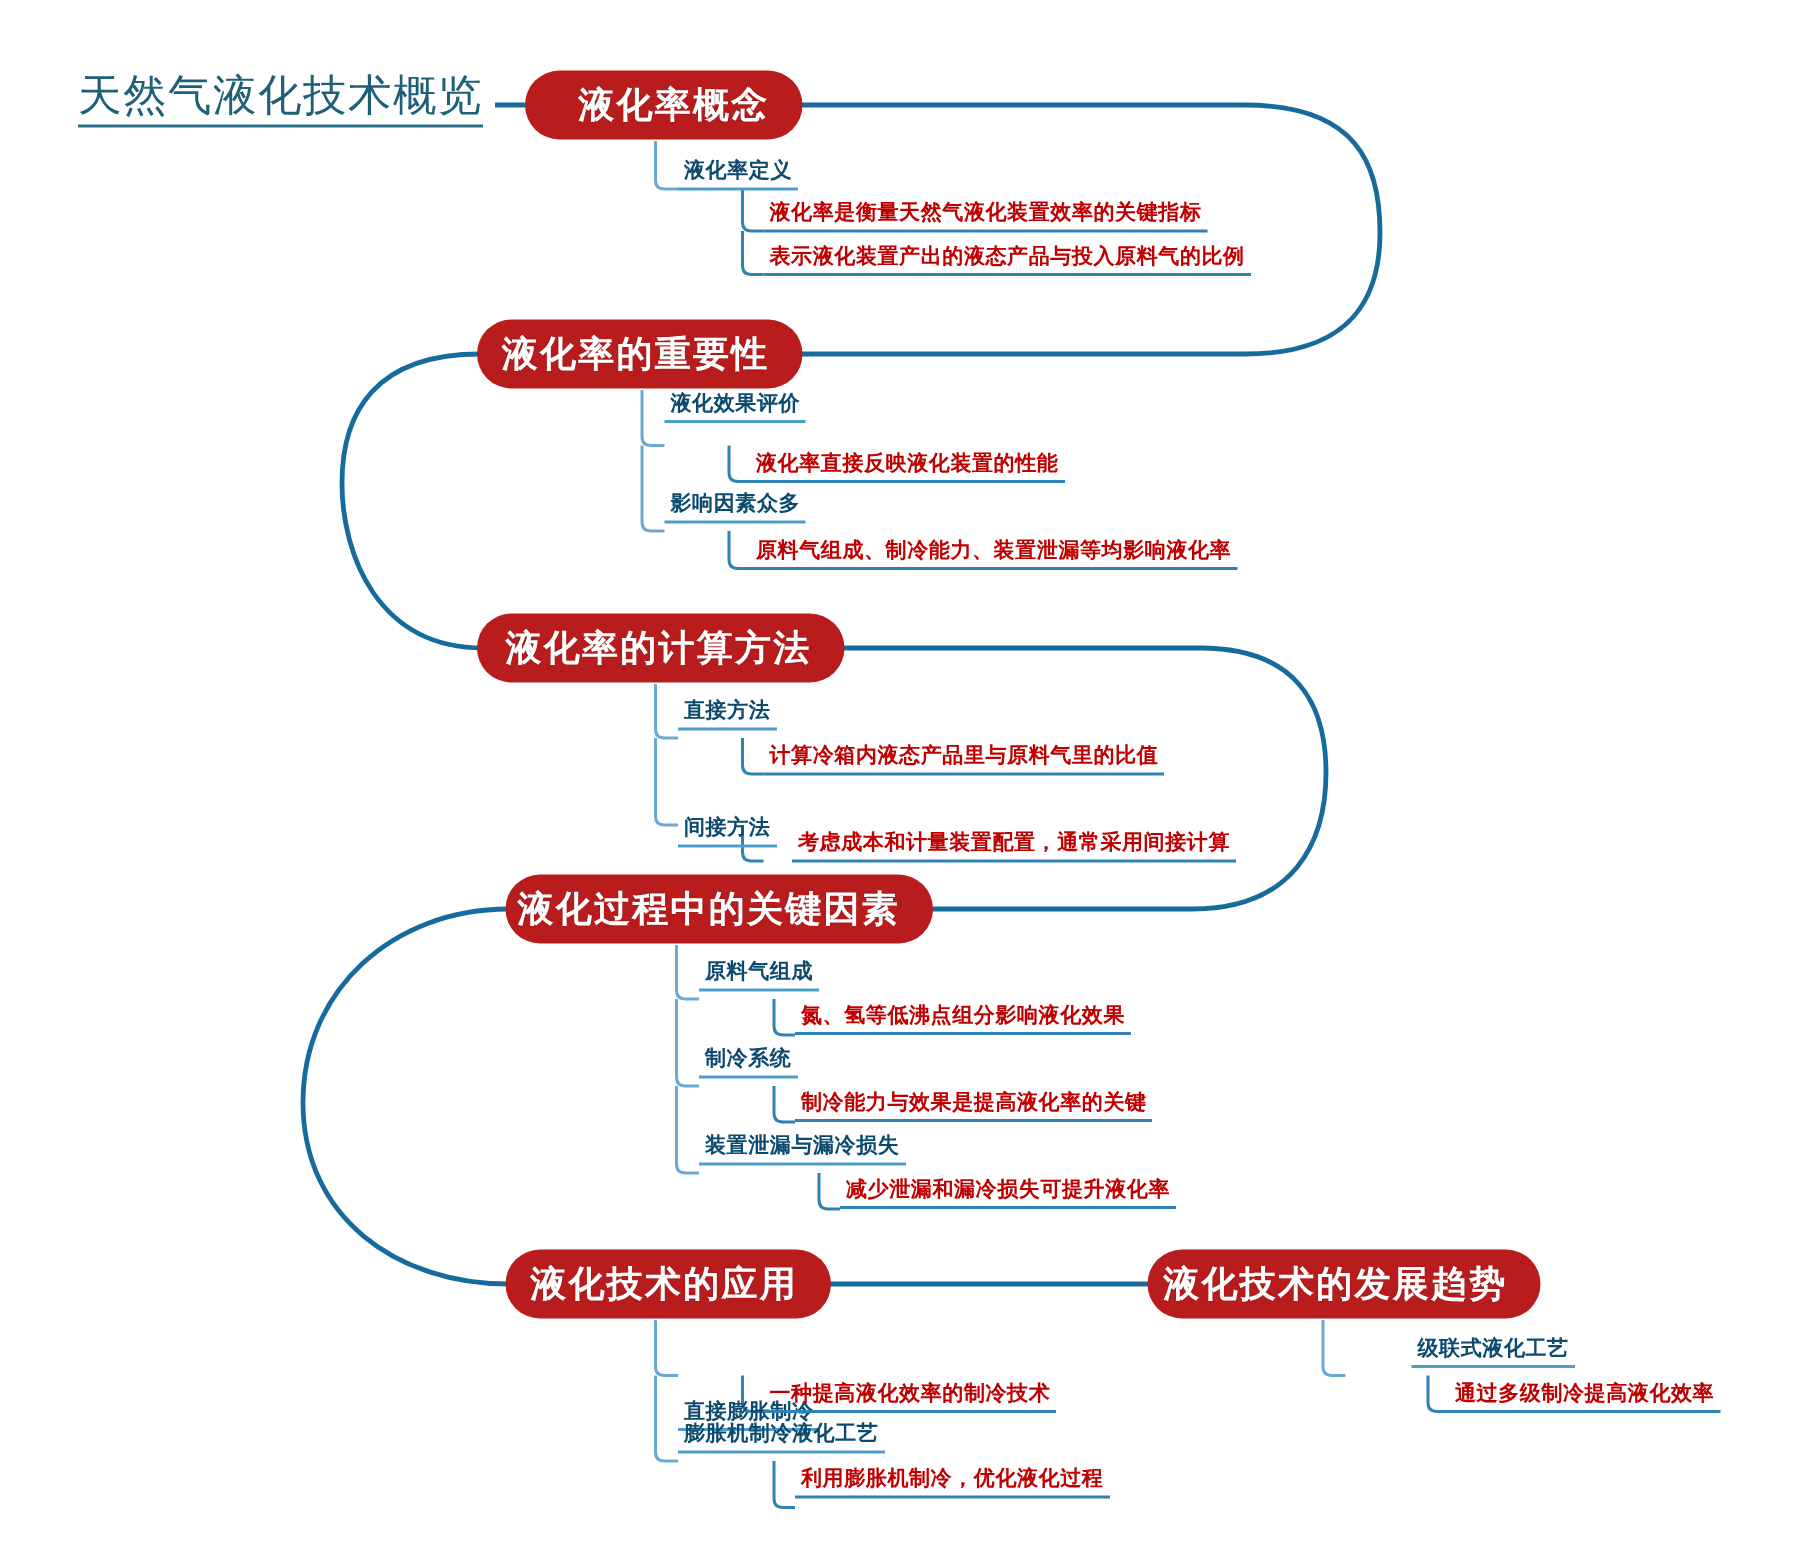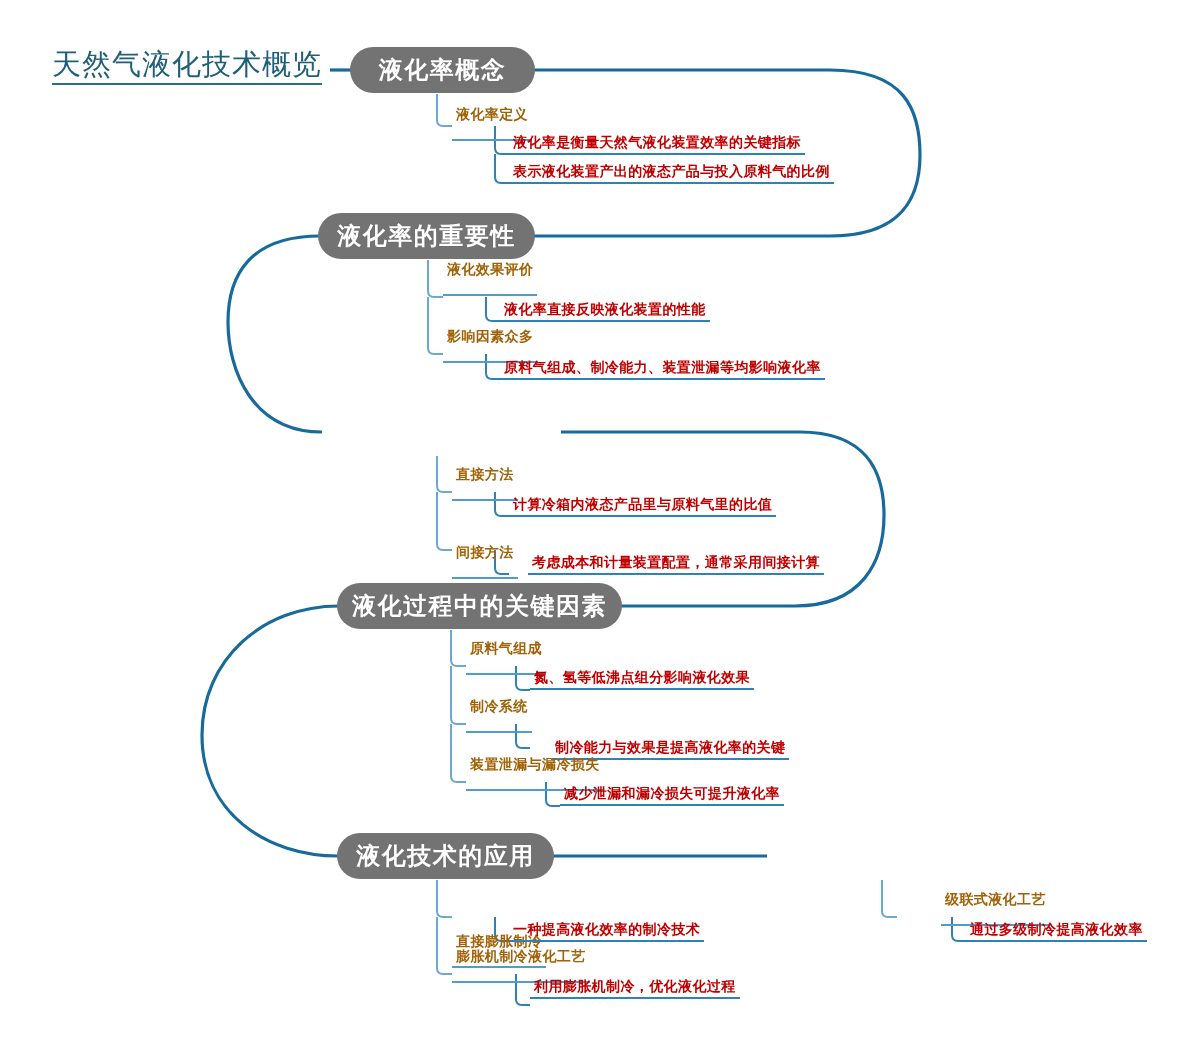--- a/index.html
+++ b/index.html
@@ -44,48 +44,48 @@
     color: #1f5f78;
     letter-spacing: 1px;
     border-bottom: 2px solid #2b6e8a;
     padding-bottom: 2px;
     line-height: 1.15;
   }
 
   
   .topic {
     position: absolute;
-    background: #737373;
+    background: #b91c1c;
     color: #ffffff;
     border-radius: 26px;
     font-family: "Liberation Serif", "DejaVu Serif", serif;
     font-weight: 700;
     font-size: 24px;
     letter-spacing: 1.5px;
     display: flex;
     align-items: center;
-    justify-content: center;
+    justify-content: flex-end;
     white-space: nowrap;
     box-sizing: border-box;
     padding: 0 22px;
     height: 46px;
     text-shadow: 0 0 1px rgba(0,0,0,0.25);
   }
 
   
   .sub {
     position: absolute;
     white-space: nowrap;
-    color: #a16207;
+    color: #0c4a6e;
     font-family: "Liberation Serif", "DejaVu Serif", serif;
     font-weight: 700;
     font-size: 14px;
     letter-spacing: 0.4px;
     border-bottom: 2.5px solid #4f9dc9;
-    padding: 0 4px 15px 4px;
+    padding: 0 4px 1px 4px;
     line-height: 1.25;
   }
 
   
   .leaf {
     position: absolute;
     white-space: nowrap;
     color: #c00000;
     font-family: Liberation Serif, serif;
     font-weight: 700;
@@ -155,39 +155,45 @@
   <div class="leaf" style="left:509px; top:163px;">表示液化装置产出的液态产品与投入原料气的比例</div>
 
   <div class="topic" style="left:318px; top:213px; width:217px;">
     <span>液化率的重要性</span>
   </div>
   <div class="sub" style="left:443px; top:261px;">液化效果评价</div>
   <div class="leaf" style="left:500px; top:301px;">液化率直接反映液化装置的性能</div>
   <div class="sub" style="left:443px; top:328px;">影响因素众多</div>
   <div class="leaf" style="left:500px; top:359px;">原料气组成、制冷能力、装置泄漏等均影响液化率</div>
 
+  <div class="topic" style="left:318px; top:409px; width:245px;">
+    <span>液化率的计算方法</span>
+  </div>
   <div class="sub" style="left:452px; top:466px;">直接方法</div>
   <div class="leaf" style="left:509px; top:496px;">计算冷箱内液态产品里与原料气里的比值</div>
   <div class="sub" style="left:452px; top:544px;">间接方法</div>
   <div class="leaf" style="left:528px; top:554px;">考虑成本和计量装置配置，通常采用间接计算</div>
 
   <div class="topic" style="left:337px; top:583px; width:285px;">
     <span>液化过程中的关键因素</span>
   </div>
   <div class="sub" style="left:466px; top:640px;">原料气组成</div>
   <div class="leaf" style="left:530px; top:669px;">氮、氢等低沸点组分影响液化效果</div>
   <div class="sub" style="left:466px; top:698px;">制冷系统</div>
-  <div class="leaf" style="left:551px; top:727px;margin-top:12px;">制冷能力与效果是提高液化率的关键</div>
+  <div class="leaf" style="left:530px; top:727px;">制冷能力与效果是提高液化率的关键</div>
   <div class="sub" style="left:466px; top:756px;">装置泄漏与漏冷损失</div>
   <div class="leaf" style="left:560px; top:785px;">减少泄漏和漏冷损失可提升液化率</div>
 
   <div class="topic" style="left:337px; top:833px; width:217px;">
     <span>液化技术的应用</span>
   </div>
   <div class="sub" style="left:452px; top:933px;">直接膨胀制冷</div>
   <div class="leaf" style="left:509px; top:921px;">一种提高液化效率的制冷技术</div>
   <div class="sub" style="left:452px; top:948px;">膨胀机制冷液化工艺</div>
   <div class="leaf" style="left:530px; top:978px;">利用膨胀机制冷，优化液化过程</div>
 
+  <div class="topic" style="left:765px; top:833px; width:262px;">
+    <span>液化技术的发展趋势</span>
+  </div>
   <div class="sub" style="left:897px; top:891px;margin-left:44px;">级联式液化工艺</div>
   <div class="leaf" style="left:966px; top:921px;">通过多级制冷提高液化效率</div>
 
 </div>
 
 </body></html>

